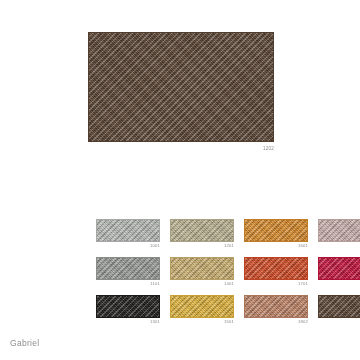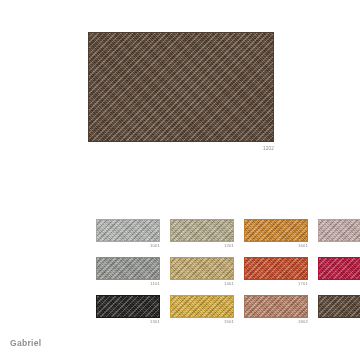--- a/index.html
+++ b/index.html
@@ -104,21 +104,21 @@
     line-height: 6px;
     margin-top: 1px;
   }
 
   
   #brand {
     position: absolute;
     left: 10px;
     top: 338px;
     font-size: 8.5px;
-    font-weight: bold;
+    font-weight: normal;
     color: #8e8e8e;
     letter-spacing: 0.3px;
     font-family: "Liberation Sans", sans-serif;
   }
 </style>
 </head>
 <body>
 
 <div id="hero-swatch-block">
   <div id="hero-swatch" class="swatch" style="background: rgb(90, 68, 51);">

